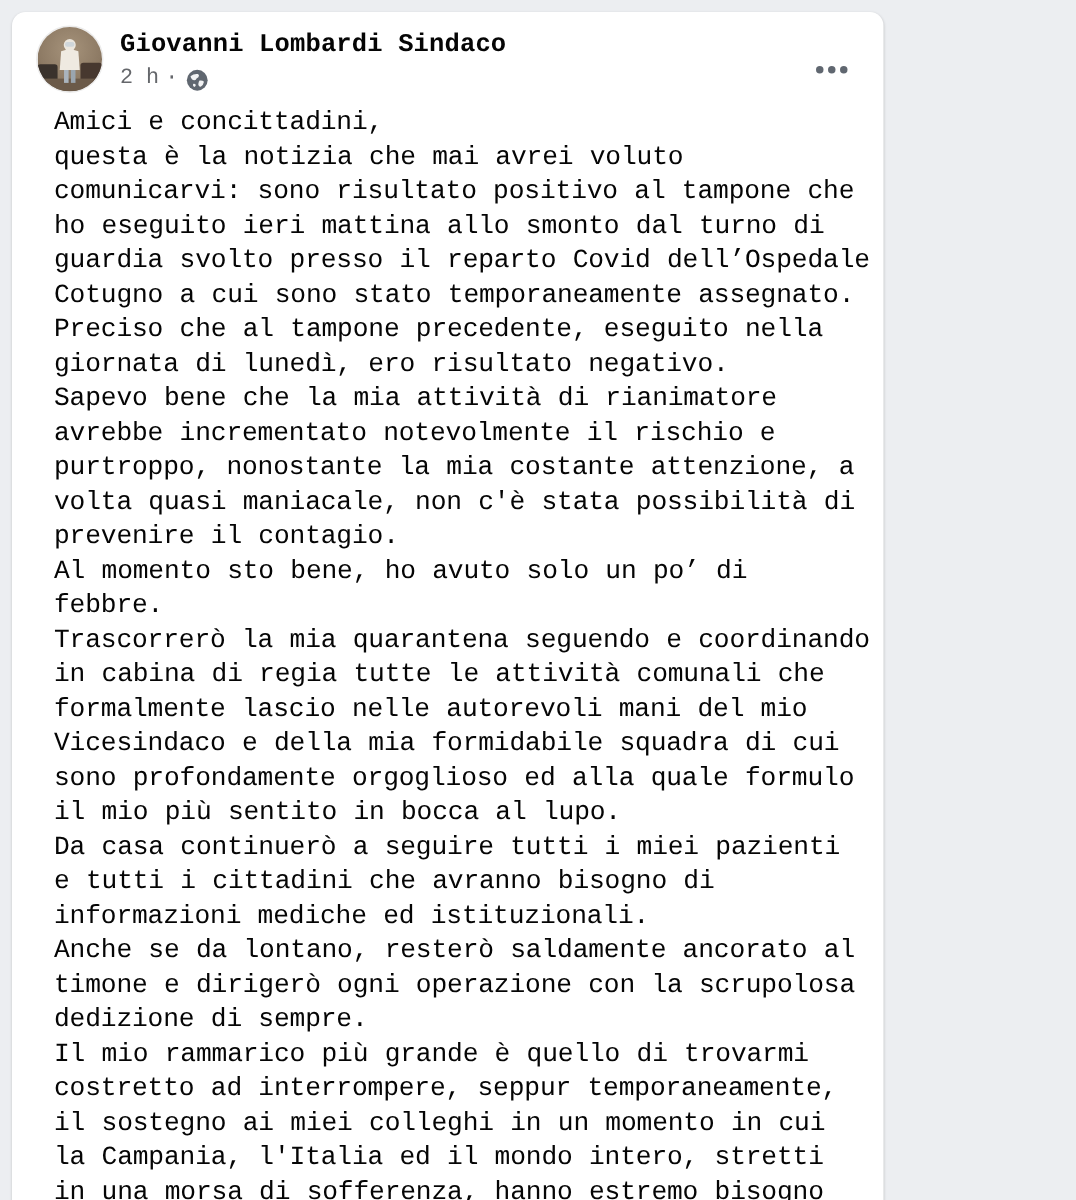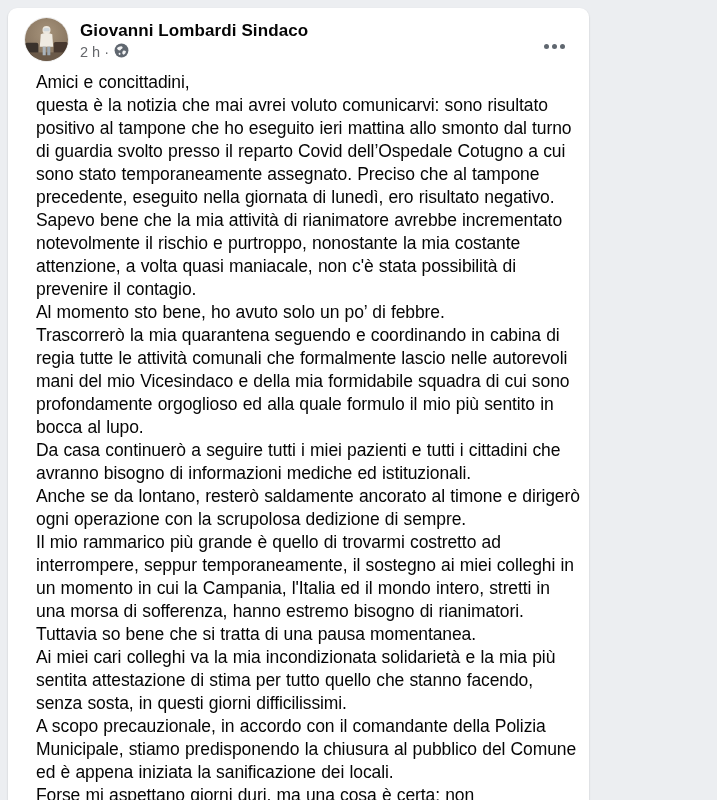--- a/index.html
+++ b/index.html
@@ -2,21 +2,21 @@
 <html><head>
 <meta charset="utf-8">
 <style>
   * { margin: 0; padding: 0; box-sizing: border-box; }
   html, body {
     width: 717px; height: 800px;
     overflow: hidden;
     background: #eceef1;
     font-family: "Liberation Sans", sans-serif;
   }
-  .page { position: relative; width: 596px; height: 800px; }
+  .page { position: relative; width: 596px; height: 800px; font-family: Liberation Mono, monospace; }
 
   .post-card {
     position: absolute;
     left: 8px; top: 8px; right: 7px; bottom: -12px;
     background: #ffffff;
     border-radius: 9px;
     box-shadow: 0 1px 2px rgba(0,0,0,.18);
   }
 
   
@@ -41,21 +41,21 @@
     font-size: 17px;
     font-weight: bold;
     color: #050505;
     line-height: 21px;
     letter-spacing: .1px;
     cursor: pointer;
     display: inline-block;
   }
   .meta-row {
     display: flex;
-    align-items: flex-start;
+    align-items: flex-end;
     gap: 4px;
     margin-top: 2px;
     color: #65676b;
     font-size: 14.5px;
     line-height: 18px;
   }
   .globe-icon { width: 15px; height: 15px; display: inline-block; margin-left: 1px; }
   .globe-icon svg { display: block; width: 100%; height: 100%; }
 
   .menu-button {

